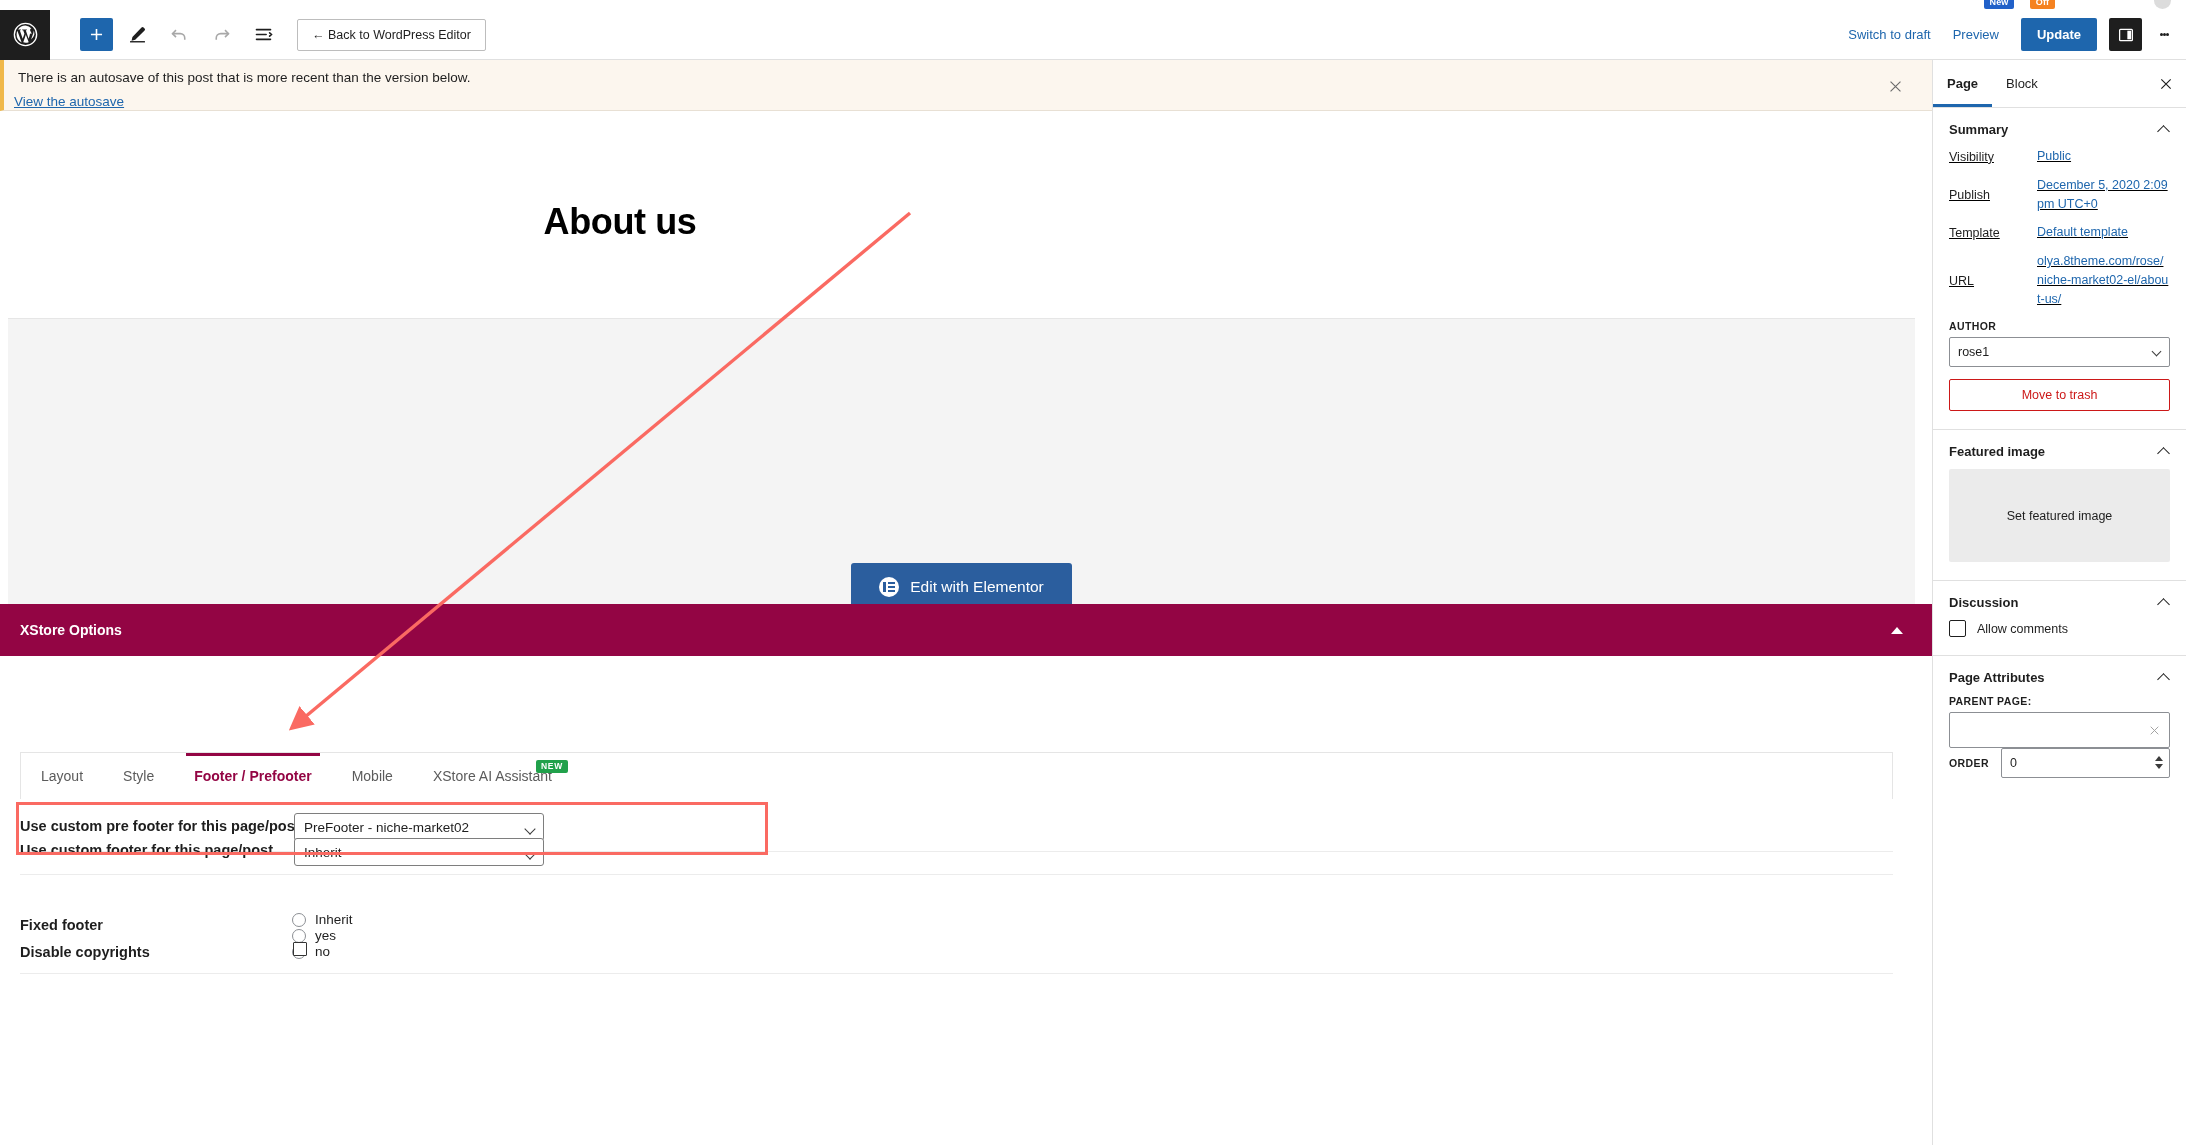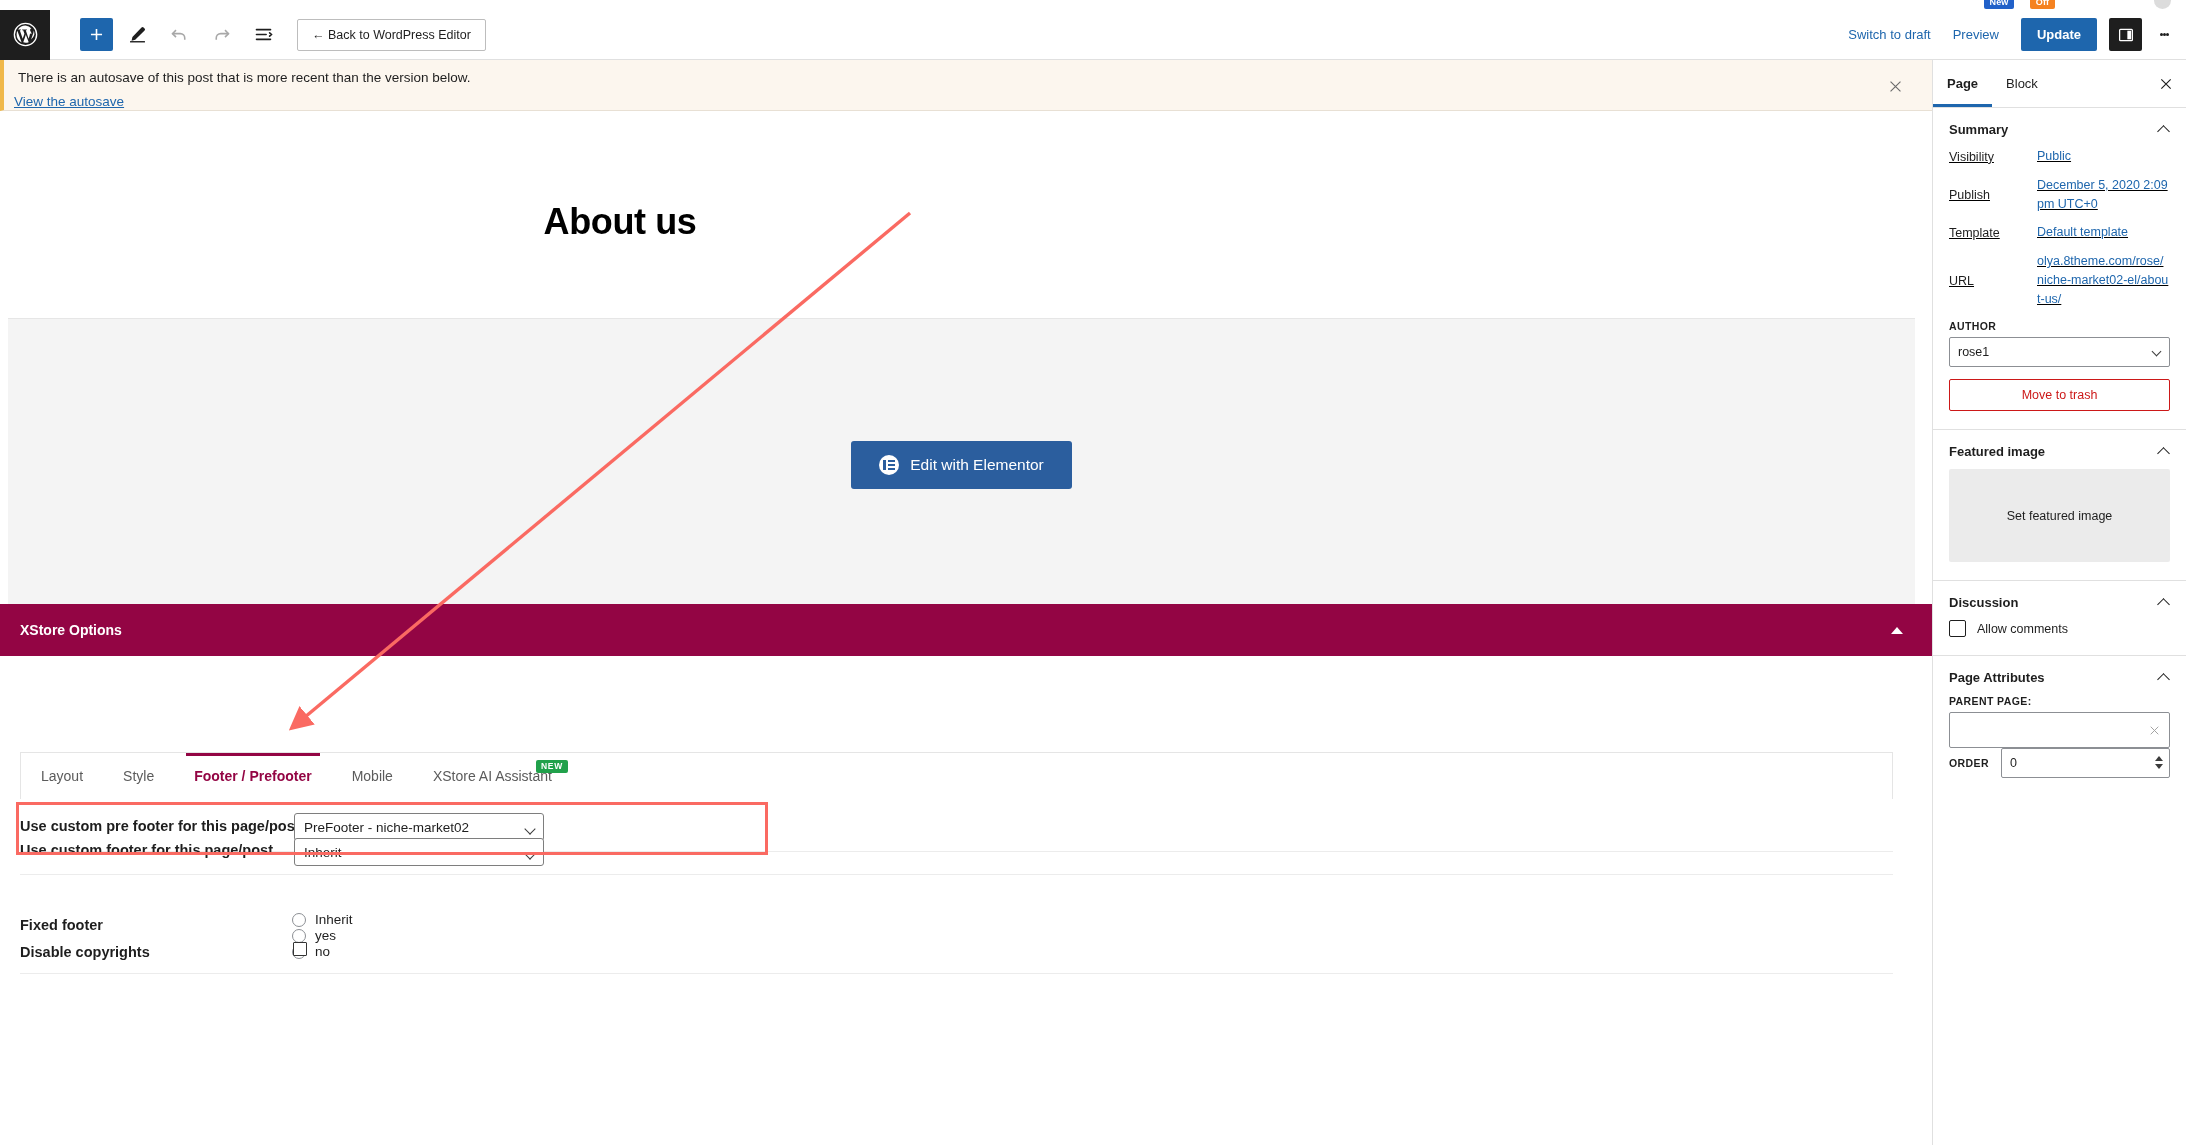--- a/index.html
+++ b/index.html
@@ -119,21 +119,21 @@
     background: #ffffff; overflow: hidden;
   }
   #page-title {
     position: absolute; left: 0; top: 90px; width: 1240px;
     text-align: center; font-size: 36px; font-weight: 800;
     color: #000; letter-spacing: -.4px;
   }
   #elementor-block {
     position: absolute; left: 8px; top: 207px; width: 1907px; height: 294px;
     background: #f4f4f4; border-top: 1px solid #e6e6e6; border-bottom: 1px solid #e6e6e6;
-    display: flex; align-items: center; justify-content: center;
+    display: flex; align-items: flex-end; justify-content: center;
   }
   #edit-with-elementor-button {
     background: #2b5e9e; color: #fff; border: none; border-radius: 3px;
     height: 48px; padding: 0 28px; font-size: 15.5px; cursor: pointer;
     display: flex; align-items: center; gap: 11px;
     font-family: "Liberation Sans", sans-serif;
   }
   #elementor-icon {
     width: 20px; height: 20px; border-radius: 50%; background: #fff;
     display: flex; align-items: center; justify-content: center;

